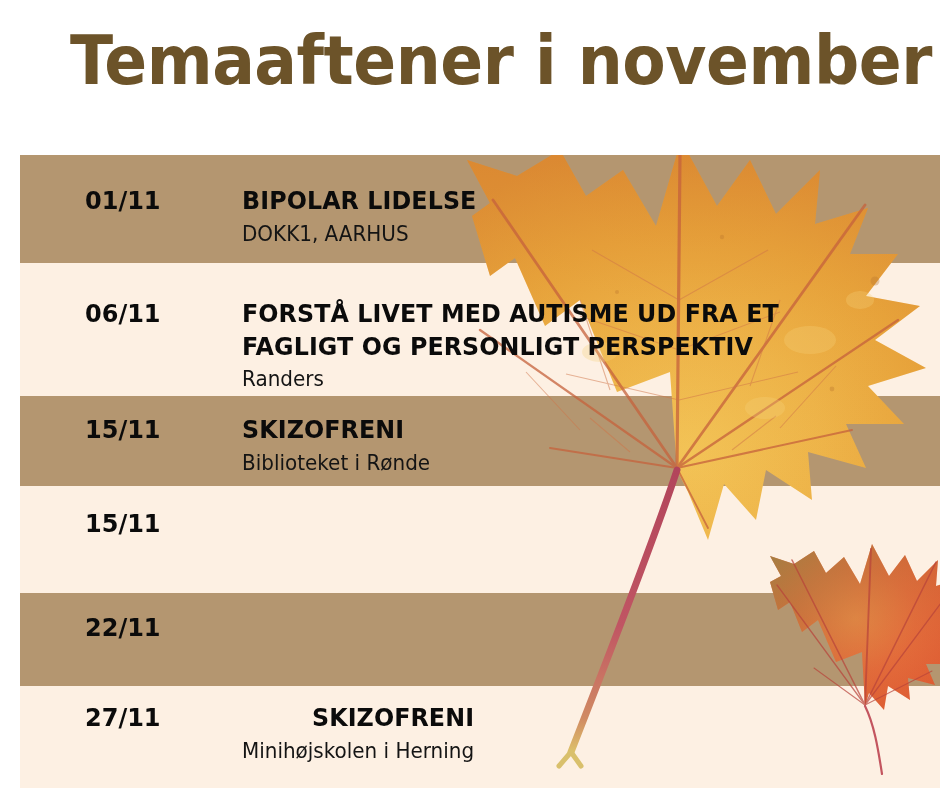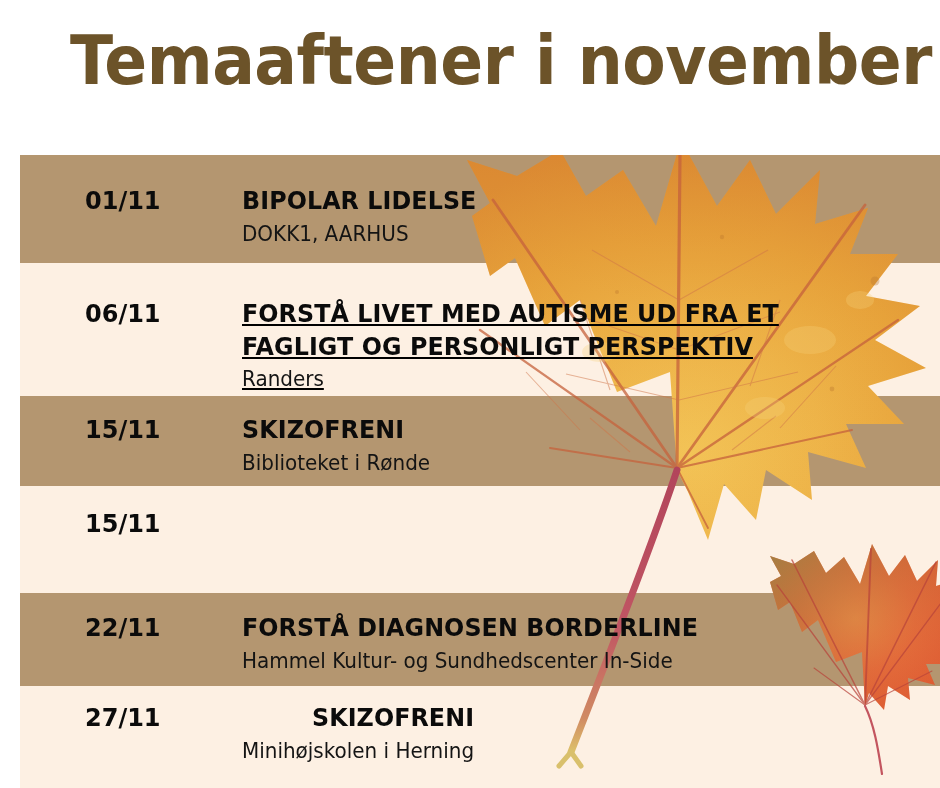--- a/index.html
+++ b/index.html
@@ -393,42 +393,38 @@
   <div id="rows">
       <div class="row" style="top: 155px; height: 108px;">
         <div class="row-date" style="top: 31px;">01/11</div>
         <div class="row-body" style="top: 30px;">
           <div class="row-title">BIPOLAR LIDELSE</div>
           <div class="row-venue">DOKK1, AARHUS</div>
         </div>
       </div>
       <div class="row" style="top: 274px; height: 133px;">
         <div class="row-date" style="top: 25px;">06/11</div>
-        <div class="row-body" style="top: 24px; text-decoration: underline;">
+        <div class="row-body" style="top: 24px;">
           <div class="row-title">FORSTÅ LIVET MED AUTISME UD FRA ET
 FAGLIGT OG PERSONLIGT PERSPEKTIV</div>
           <div class="row-venue">Randers</div>
         </div>
       </div>
       <div class="row" style="top: 396px; height: 90px;">
         <div class="row-date" style="top: 19px;">15/11</div>
         <div class="row-body" style="top: 18px;">
           <div class="row-title">SKIZOFRENI</div>
           <div class="row-venue">Biblioteket i Rønde</div>
         </div>
       </div>
       <div class="row" style="top: 486px; height: 107px;">
         <div class="row-date" style="top: 23px;">15/11</div>
       </div>
       <div class="row" style="top: 593px; height: 93px; padding-left: 40px;">
         <div class="row-date" style="top: 20px;">22/11</div>
-        <div class="row-body" style="top: 19px;">
-          <div class="row-title">FORSTÅ DIAGNOSEN BORDERLINE</div>
-          <div class="row-venue">Hammel Kultur- og Sundhedscenter In-Side</div>
-        </div>
       </div>
       <div class="row" style="top: 686px; height: 82px; text-align: right;">
         <div class="row-date" style="top: 17px;">27/11</div>
         <div class="row-body" style="top: 16px;">
           <div class="row-title">SKIZOFRENI</div>
           <div class="row-venue">Minihøjskolen i Herning</div>
         </div>
       </div>
     </div>
 

